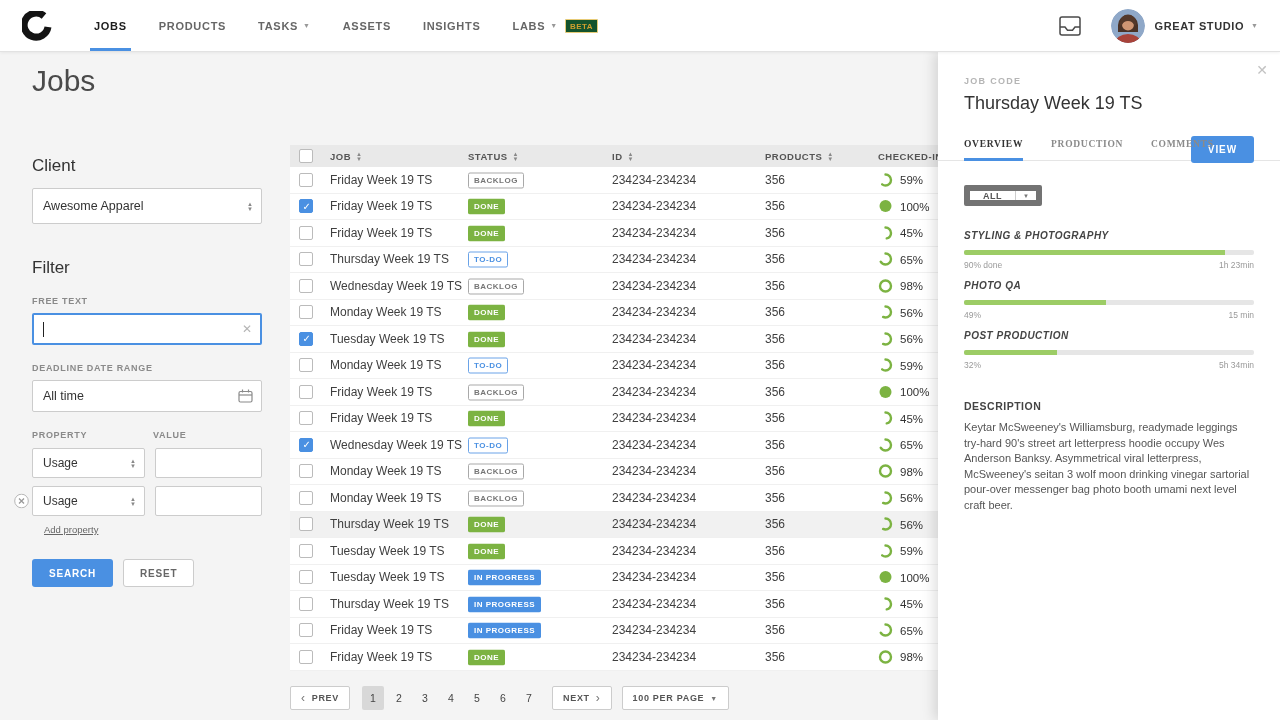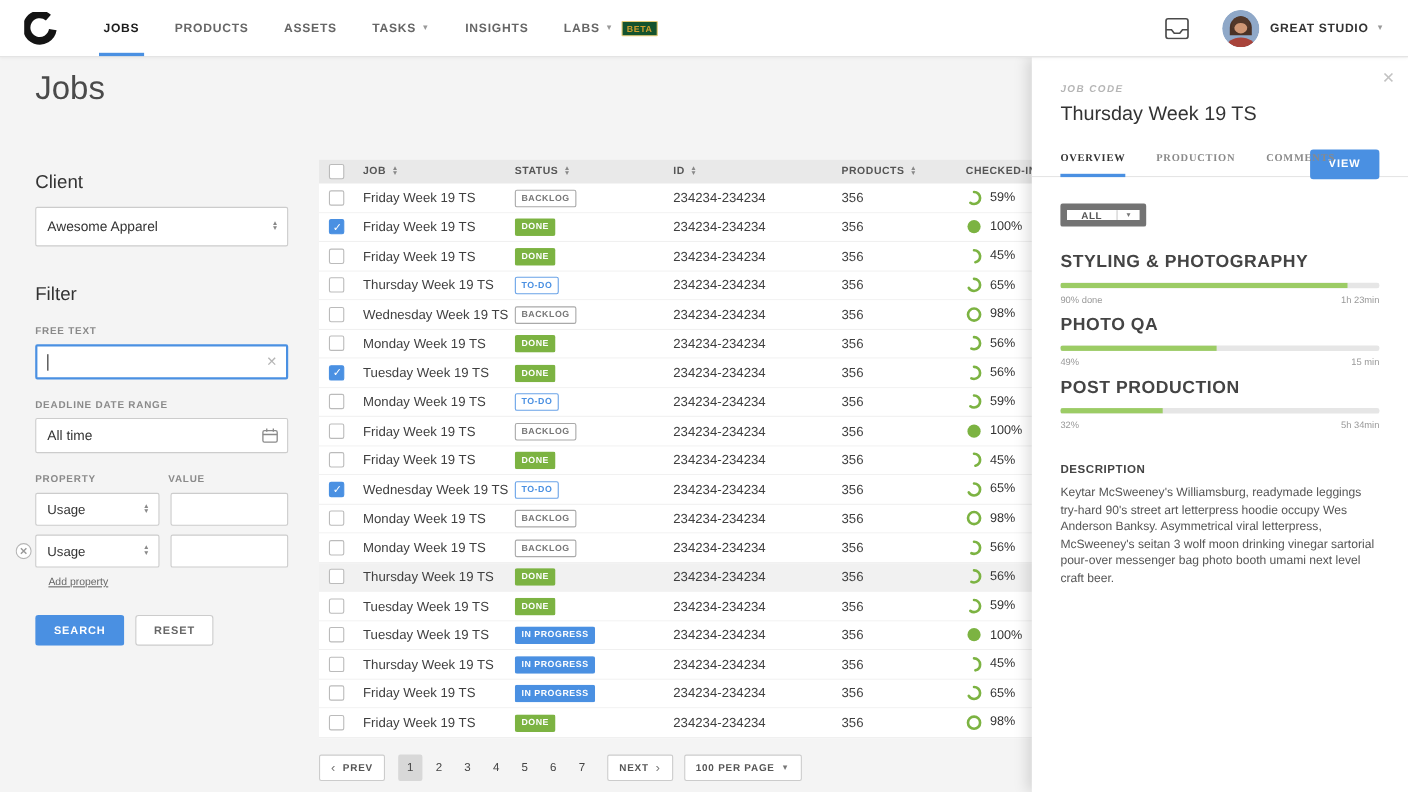--- a/index.html
+++ b/index.html
@@ -93,37 +93,37 @@
   .page-list{ display:flex; gap:4px; margin:0 2px; }
   .page{ min-width:22px; height:24px; display:flex; align-items:center; justify-content:center;
          font-size:10.5px; color:#444; cursor:pointer; border-radius:2px; }
   .page.active{ background:#d8d8d8; }
   .dd-caret{ font-size:7px; color:#777; }
 
   
   .panel{ position:absolute; left:938px; top:52px; width:342px; height:668px; background:#fff;
           box-shadow:-4px 0 12px rgba(0,0,0,.13); z-index:20; padding:24px 26px; }
   .panel-close{ position:absolute; top:10px; right:12px; font-size:14px; color:#c2c2c2; cursor:pointer; }
-  .job-code{ font-size:9px; font-weight:bold; color:#b5b5b5; letter-spacing:1.3px;font-style:italic; }
+  .job-code{ font-size:9px; font-weight:bold; color:#b5b5b5; letter-spacing:1.3px; }
   .panel-title{ font-size:18px; font-weight:400; color:#333; margin-top:7px; }
   .view-btn{ position:absolute; top:84px; right:26px; background:var(--accent,#4a90e2); color:#fff; border:none;
              font-family:inherit; font-size:10px; font-weight:bold; letter-spacing:.9px; padding:8px 17px;
              border-radius:3px; cursor:pointer; }
   .panel-tabs{ display:flex; gap:28px; margin:16px -26px 0; padding:0 26px; border-bottom:1px solid #e5e5e5; }
   .ptab{ position:relative; font-size:9.5px; font-weight:bold; letter-spacing:.7px; color:#8a8a8a;
          padding:9px 0 11px; cursor:pointer;font-family:Liberation Serif, serif; }
   .ptab.active{ color:#333; }
   .ptab.active::after{ content:""; position:absolute; left:0; right:0; bottom:-1px; height:3px; background:var(--accent,#4a90e2); }
   .all-dd{ display:inline-flex; align-items:center; margin-top:24px; border:6px solid #737373; border-radius:2px;
            height:21px; font-size:9px; font-weight:bold; color:#555; cursor:pointer; background:#fff; }
   .all-dd .txt{ padding:0 13px; letter-spacing:.5px; }
   .all-dd .arrow{ border-left:1px solid #ccc; padding:0 7px; font-size:6px; color:#777; height:100%; display:flex; align-items:center; }
   .p-section{ margin-top:24px; }
   .p-section + .p-section{ margin-top:10px; }
-  .p-name{ font-size:16px; font-weight:bold; color:#444; letter-spacing:.5px; }
+  .p-name{ font-size:10px; font-weight:bold; color:#444; letter-spacing:.5px;font-style:italic; }
   .p-bar{ margin-top:9px; height:5px; background:#e6e6e6; border-radius:2px; overflow:hidden; }
   .p-fill{ height:100%; background:var(--green-light,#9ccc65); }
   .p-meta{ display:flex; justify-content:space-between; margin-top:5px; font-size:8.5px; color:#999; }
   .desc-label{ margin-top:30px; font-size:10.5px; font-weight:bold; color:#444; letter-spacing:.5px; }
   .desc-text{ margin-top:8px; font-size:11px; color:#555; line-height:15.5px; }
 </style>
 </head>
 <body>
 
 <header class="navbar">
@@ -135,26 +135,26 @@
   <nav class="nav-items">
       <div class="nav-item active">
     <span>JOBS</span>
 
   </div>
       <div class="nav-item">
     <span>PRODUCTS</span>
 
   </div>
       <div class="nav-item">
-    <span>ASSETS</span>
-
-  </div>
-      <div class="nav-item">
     <span>TASKS</span>
     <span class="nav-chevron">▼</span>
+
+  </div>
+      <div class="nav-item">
+    <span>ASSETS</span>
 
   </div>
       <div class="nav-item">
     <span>INSIGHTS</span>
 
   </div>
       <div class="nav-item">
     <span>LABS</span>
     <span class="nav-chevron">▼</span>
     <span class="nav-badge">BETA</span>

